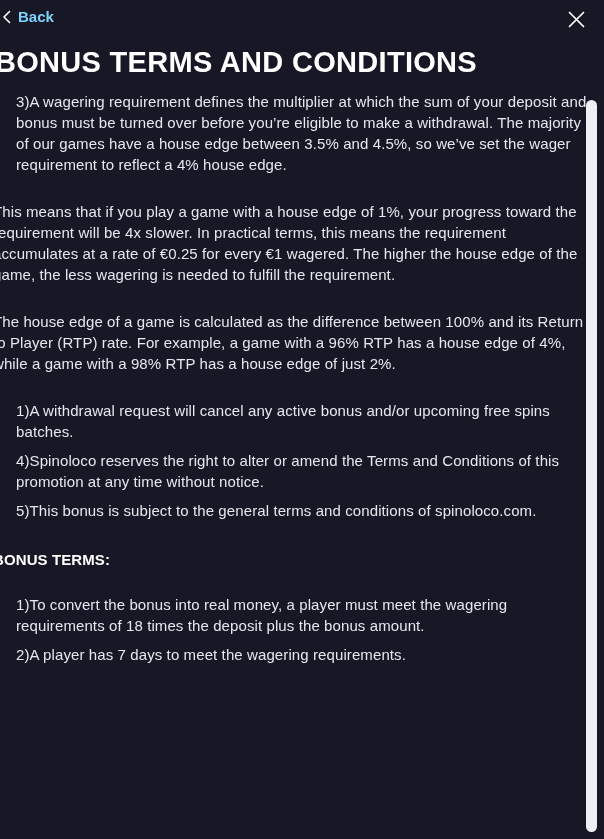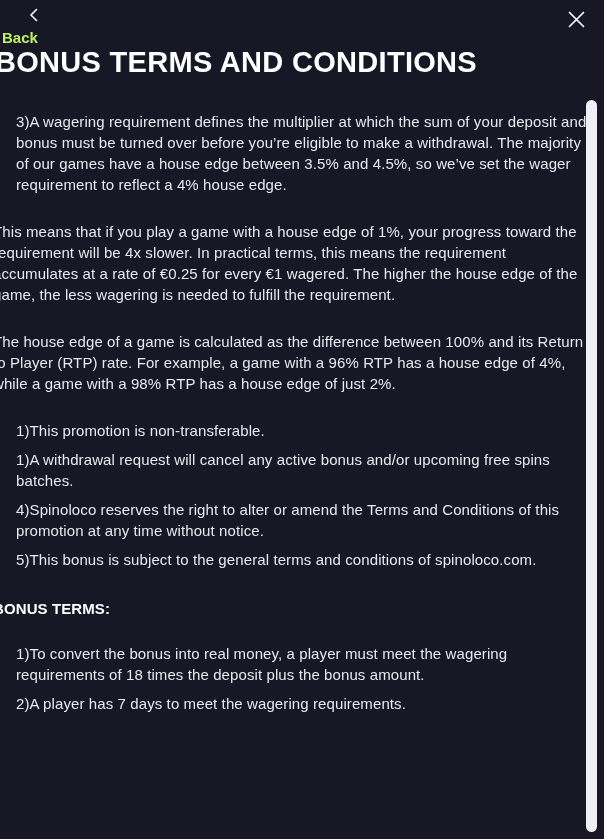--- a/index.html
+++ b/index.html
@@ -13,47 +13,46 @@
   }
   .topbar {
     display: flex;
     justify-content: space-between;
     align-items: flex-start;
     padding: 8px 12px 0 2px;
     height: 30px;
   }
   .back-button {
     display: flex;
-    align-items: flex-end;
+    align-items: center;
     gap: 7px;
-    color: #bef264;
+    color: #7dd3fc;
     font-size: 15px;
     font-weight: 700;
     cursor: pointer;
     line-height: 18px;
-    flex-direction: column;
   }
   .back-button svg { display: block; }
   .close-button {
     cursor: pointer;
     padding: 2px;
     margin-right: 4px;
   }
   .close-button svg { display: block; }
   .page-title {
     color: #ffffff;
     font-size: 29px;
     font-weight: 800;
     letter-spacing: 0.3px;
     white-space: nowrap;
     margin: 15px 0 0 -5px;
     line-height: 34px;
   }
   .content {
-    margin-top: 32px;
+    margin-top: 12px;
     padding-right: 11px;
     font-size: 15px;
     line-height: 21px;
     letter-spacing: 0.1px;
     color: #e7e7ee;
   }
   .content .flush  { margin-left: -7px; }
   .para  { margin-bottom: 26px; }
   .list-item { margin-bottom: 8px; padding-left: 16px; }
   .section-heading {
@@ -97,21 +96,20 @@
 
 <div class="content">
 
   <p class="para list-item" style="margin-bottom:26px">3)A wagering requirement defines the multiplier at which the sum of your deposit and bonus must be turned over before you’re eligible to make a withdrawal. The majority of our games have a house edge between 3.5% and 4.5%, so we’ve set the wager requirement to reflect a 4% house edge.</p>
 
   <p class="para flush">This means that if you play a game with a house edge of 1%, your progress toward the requirement will be 4x slower. In practical terms, this means the requirement accumulates at a rate of €0.25 for every €1 wagered. The higher the house edge of the game, the less wagering is needed to fulfill the requirement.</p>
 
   <p class="para flush">The house edge of a game is calculated as the difference between 100% and its Return to Player (RTP) rate. For example, a game with a 96% RTP has a house edge of 4%, while a game with a 98% RTP has a house edge of just 2%.</p>
 
   <div>
-    <p class="list-item">1)This promotion is non-transferable.</p>
     <p class="list-item">1)A withdrawal request will cancel any active bonus and/or upcoming free spins batches.</p>
     <p class="list-item">4)Spinoloco reserves the right to alter or amend the Terms and Conditions of this promotion at any time without notice.</p>
     <p class="list-item">5)This bonus is subject to the general terms and conditions of spinoloco.com.</p>
   </div>
 
   <h2 class="section-heading" style="font-size:15px">BONUS TERMS:</h2>
 
   <div>
     <p class="list-item">1)To convert the bonus into real money, a player must meet the wagering requirements of 18 times the deposit plus the bonus amount.</p>
     <p class="list-item">2)A player has 7 days to meet the wagering requirements.</p>

